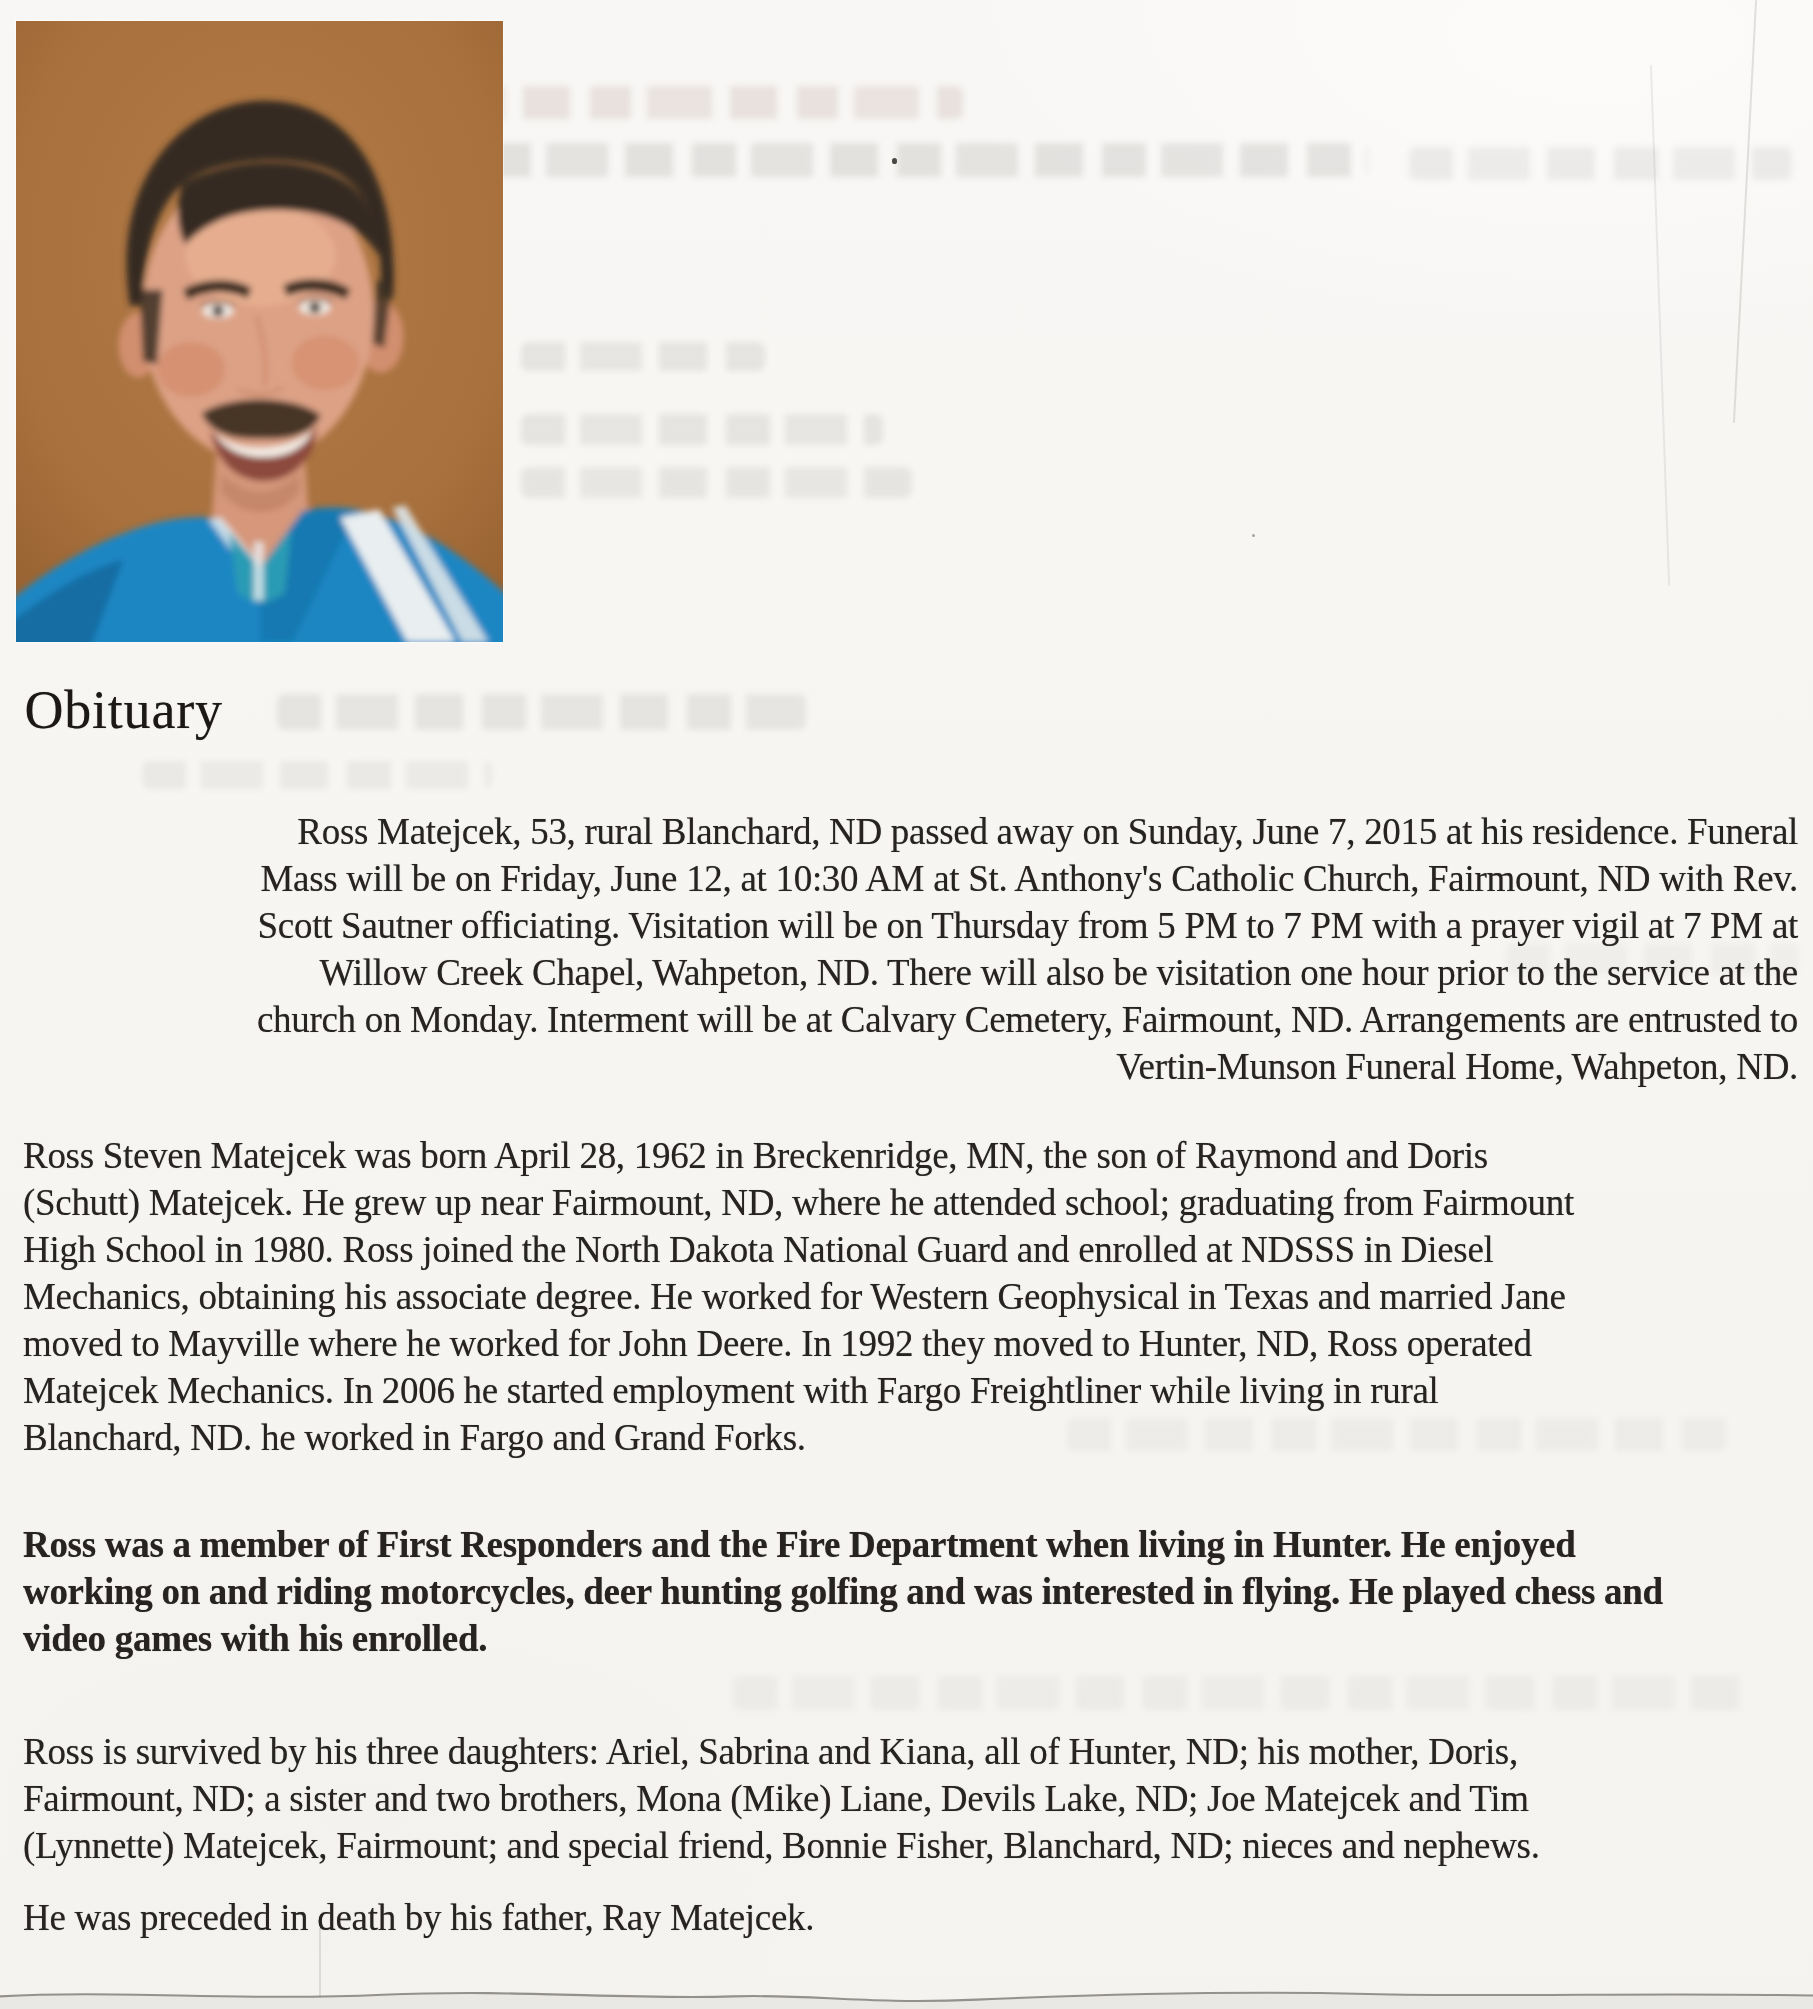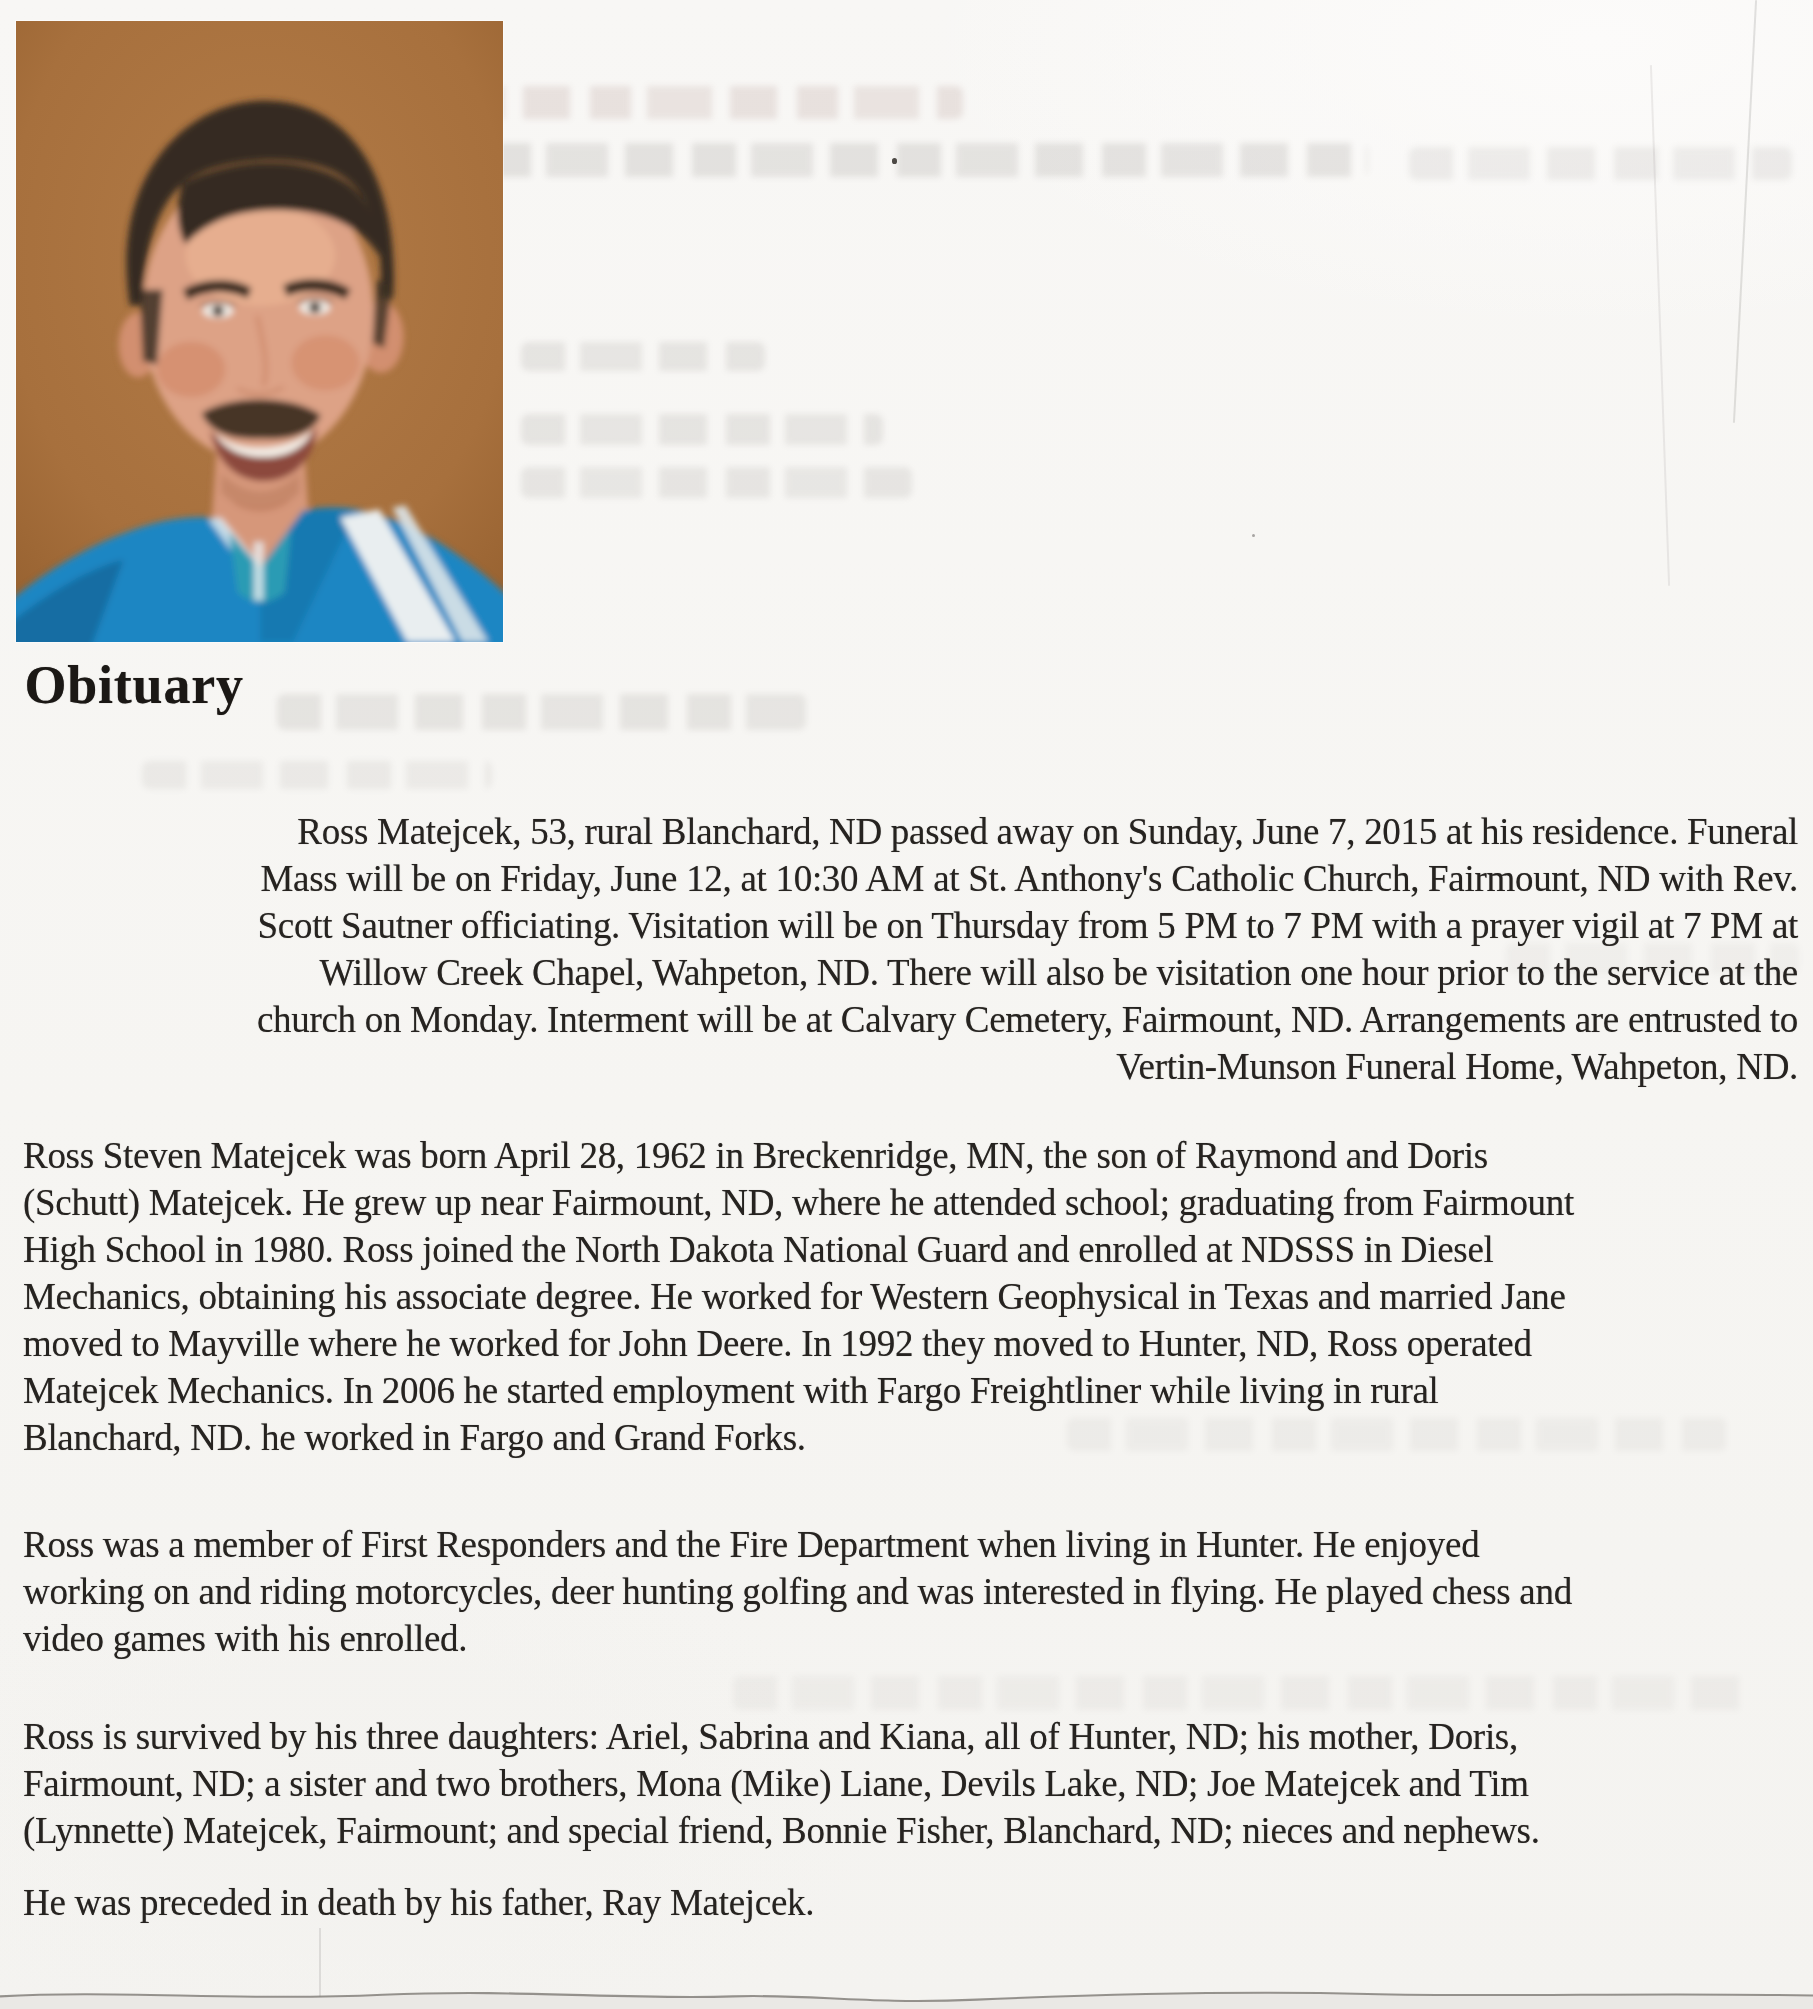--- a/index.html
+++ b/index.html
@@ -15,36 +15,36 @@
     color:#23201c;
   }
   
   .photo{
     position:absolute;left:16.3px;top:21px;width:487px;height:621px;
     margin:0;box-shadow:0 0 0 0.8px rgba(255,255,255,.6);
   }
   .photo svg{width:100%;height:100%;display:block;}
   
   h1.title{
-    position:absolute;left:24.4px;top:654px;margin:0;
-    font-size:54px;font-weight:bold;letter-spacing:0.8px;
+    position:absolute;left:24.4px;top:679px;margin:0;
+    font-size:54px;font-weight:normal;letter-spacing:0.8px;
     color:#1b1815;
     text-shadow:0 0 0.8px rgba(27,24,21,.55);
   }
   
   .bodytext{
     position:absolute;left:23px;top:808px;width:1775px;
     font-size:37px;line-height:47px;letter-spacing:-0.3px;
     color:#262320;
     text-shadow:0 0 0.8px rgba(38,35,32,.5);
   }
   .bodytext p{margin:0;}
   .bodytext p.p1{margin-bottom:42px;text-align:right;}
   .bodytext p.p2{margin-bottom:60px;}
-  .bodytext p.p3{margin-bottom:51px;}
+  .bodytext p.p3{margin-bottom:66px;font-weight:bold;}
   .bodytext p.p4{margin-bottom:25px;}
   .line{display:block;white-space:nowrap;}
   
   .ghost{
     position:absolute;border-radius:7.3px;
     filter:blur(3.3px);
     background-image:repeating-linear-gradient(90deg,
       rgba(122,117,112,.55) 0 44px, rgba(122,117,112,0) 44px 59px,
       rgba(122,117,112,.50) 59px 121px, rgba(122,117,112,0) 121px 138px,
       rgba(122,117,112,.55) 138px 186px, rgba(122,117,112,0) 186px 205px);

